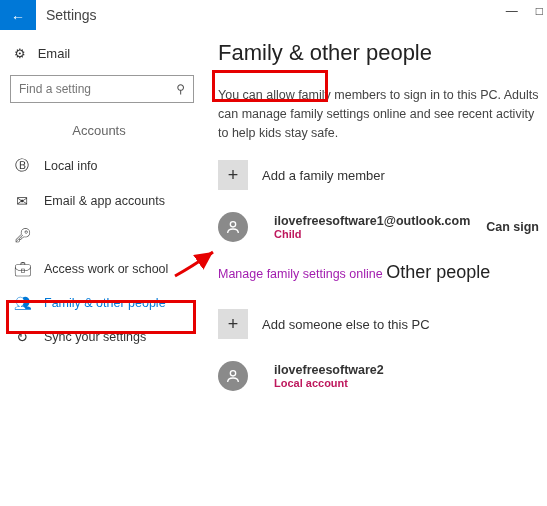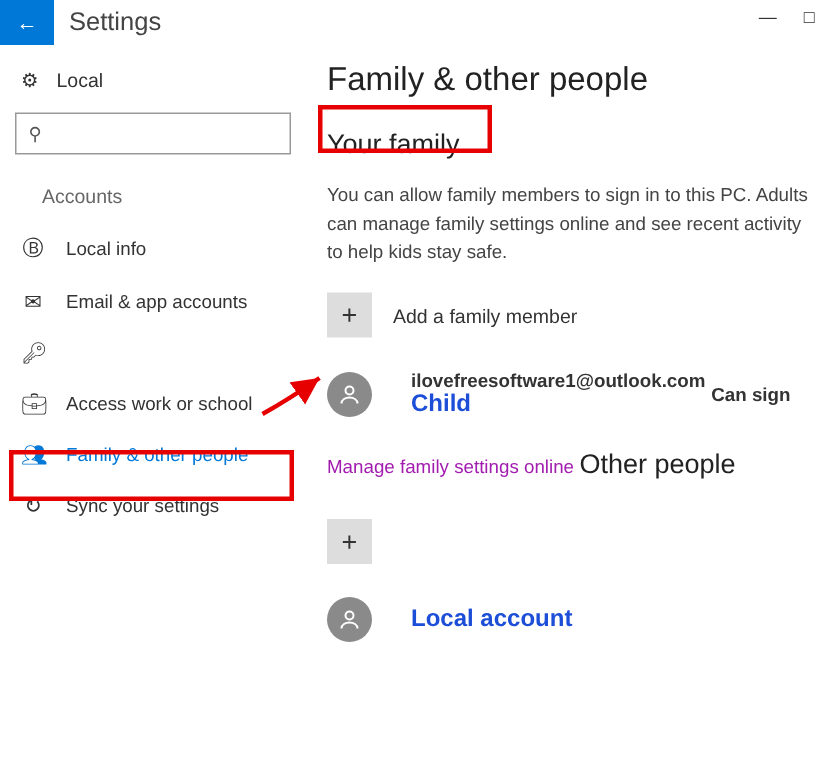--- a/index.html
+++ b/index.html
@@ -26,21 +26,21 @@
     background: #0078d7;
     color: #fff;
     display: flex;
     align-items: center;
     justify-content: center;
     font-size: 14px;
     cursor: pointer;
   }
   .title-text {
     margin-left: 10px;
-    font-size: 17px;
+    font-size: 14px;
     color: #444;
   }
   .win-controls {
     position: absolute;
     right: 4px;
     top: 4px;
     display: flex;
     gap: 18px;
     font-size: 12px;
     color: #333;
@@ -78,23 +78,24 @@
     font-size: 12px;
     width: 100%;
     color: #333;
     background: transparent;
   }
   .search-box .sicon {
     font-size: 12px;
     color: #555;
   }
   .section-label {
-    padding: 0 14px 10px 28px;
+    padding: 0 14px 10px 8px;
     color: #666;
     font-size: 13px;
+    text-align: center;
   }
   .nav-item {
     display: flex;
     align-items: center;
     gap: 14px;
     padding: 9px 14px;
     font-size: 12.5px;
     color: #333;
     cursor: pointer;
     position: relative;
@@ -165,26 +166,26 @@
     display: flex;
     align-items: center;
     justify-content: center;
     font-size: 16px;
   }
   .member-info .email {
     font-size: 12.5px;
     color: #333;
   }
   .member-info .role {
-    font-size: 16px;
-    color: #1d4ed8;
+    font-size: 11px;
+    color: #be185d;
   }
   .status {
     position: absolute;
-    right: 20px;
+    right: 8px;
     font-size: 12.5px;
     color: #333;
   }
   .link {
     color: #a21caf;
     font-size: 12.5px;
     cursor: pointer;
     margin-bottom: 28px;
     display: inline-block;
   }
@@ -217,23 +218,24 @@
     <span>—</span>
     <span>□</span>
   </div>
 </div>
 
 <div class="content">
 
   <div class="sidebar">
     <div class="home-row">
       <span>⚙</span>
-      <span>Local</span>
+      <span>Email</span>
     </div>
     <div class="search-box">
+      <input type="text" placeholder="Find a setting" style="">
       <span class="sicon">⚲</span>
     </div>
     <div class="section-label">Accounts</div>
 
     <div class="nav-item">
       <span class="nicon">Ⓑ</span>
       <span>Local info</span>
     </div>
     <div class="nav-item">
       <span class="nicon">✉</span>
@@ -252,21 +254,20 @@
     </div>
     <div class="nav-item">
       <span class="nicon">↻</span>
       <span>Sync your settings</span>
     </div>
   </div>
 
   <div class="main">
     <div class="main-title">Family &amp; other people</div>
 
-    <div class="sub-title">Your family</div>
     <div class="desc">You can allow family members to sign in to this PC. Adults can manage family settings online and see recent activity to help kids stay safe.</div>
 
     <div class="add-row">
       <div class="plus-box">+</div>
       <span>Add a family member</span>
     </div>
 
     <div class="member-row" style="position:relative;">
       <div class="avatar">
         <svg width="16" height="16" viewBox="0 0 24 24" fill="none" stroke="#fff" stroke-width="2">
@@ -280,30 +281,32 @@
       </div>
       <div class="status">Can sign</div>
     </div>
 
     <div class="link">Manage family settings online</div>
 
     <div class="sub-title">Other people</div>
 
     <div class="add-row">
       <div class="plus-box">+</div>
+      <span>Add someone else to this PC</span>
     </div>
 
     <div class="member-row">
       <div class="avatar">
         <svg width="16" height="16" viewBox="0 0 24 24" fill="none" stroke="#fff" stroke-width="2">
             <circle cx="12" cy="8" r="4"></circle>
             <path d="M4 21c0-4 4-6 8-6s8 2 8 6"></path>
           </svg>
       </div>
       <div class="member-info">
+        <div class="email">ilovefreesoftware2</div>
         <div class="role">Local account</div>
       </div>
     </div>
   </div>
 </div>
 
 <div class="hl-red hl-family"></div>
 <div class="hl-red hl-your"></div>
 <svg class="arrow" viewBox="0 0 46 30">
   <defs>

